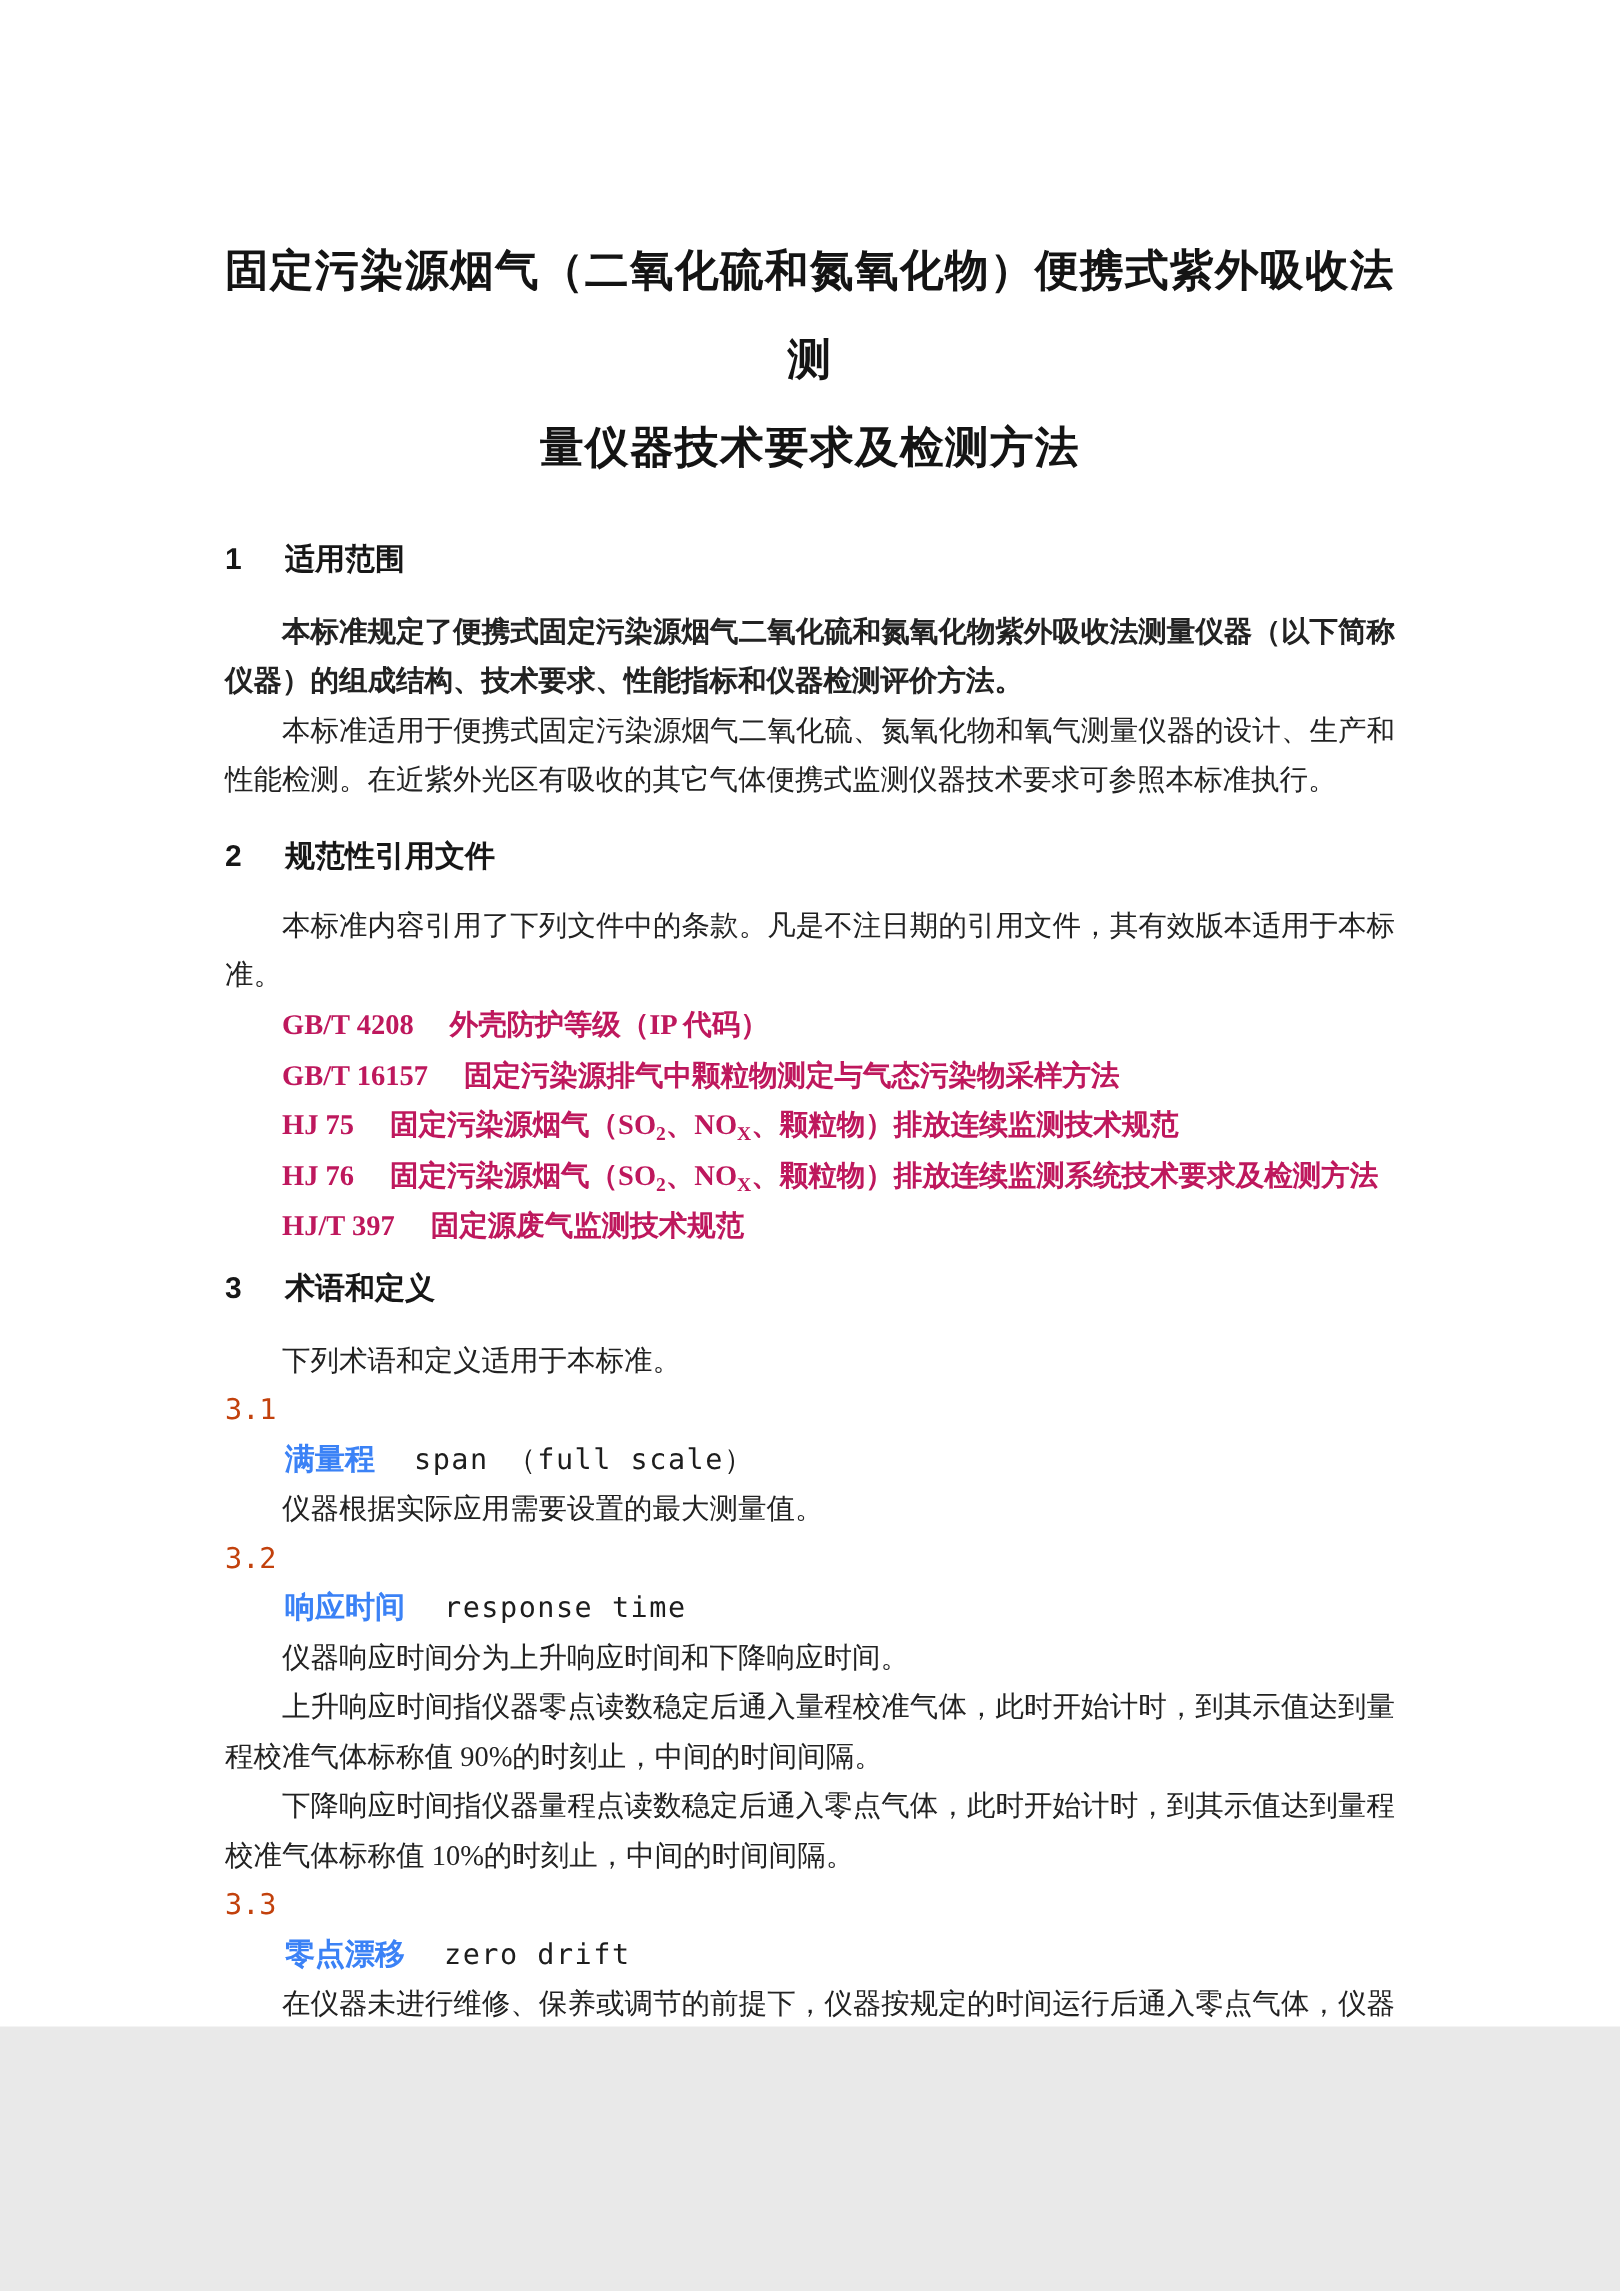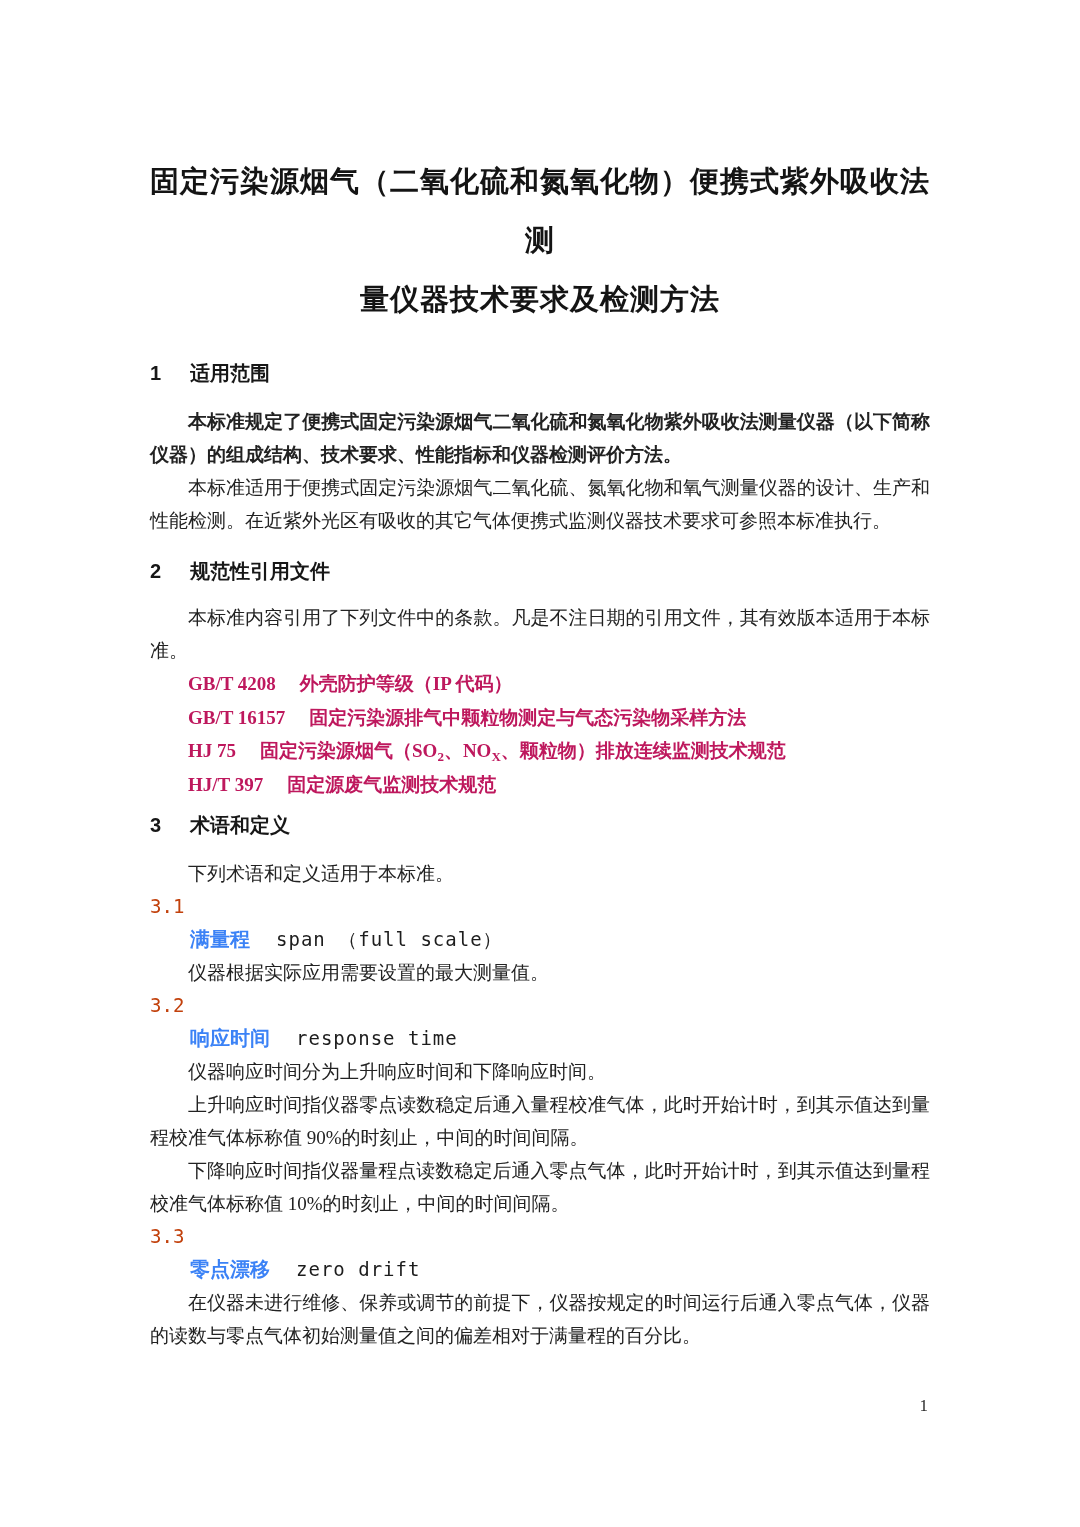--- a/index.html
+++ b/index.html
@@ -6,21 +6,21 @@
   html, body { margin: 0; padding: 0; }
   body {
     width: 1080px;
     height: 1527px;
     background: #e9e9e9;
     font-family: "Liberation Serif", "DejaVu Serif", serif;
   }
   .page {
     position: relative;
     width: 1080px;
-    height: 1527px;
+    height: 1351px;
     background: #ffffff;
     color: #1d1d1d;
     overflow: hidden;
   }
   .content {
     padding: 0 150px;
   }
   
   .doc-title {
     padding-top: 152px;
@@ -139,20 +139,21 @@
       <h2 class="sec-heading mt-sec2">
         <span class="sec-num">2</span>
         <span class="sec-title">规范性引用文件</span>
       </h2>
       <p class="para sec2-first-para">本标准内容引用了下列文件中的条款。凡是不注日期的引用文件，其有效版本适用于本标准。</p>
 
       <div class="ref-list">
         <p class="ref-item"><span class="ref-code">GB/T 4208</span><span>外壳防护等级（IP 代码）</span></p>
         <p class="ref-item"><span class="ref-code">GB/T 16157</span><span>固定污染源排气中颗粒物测定与气态污染物采样方法</span></p>
         <p class="ref-item"><span class="ref-code">HJ 75</span><span><span>固定污染源烟气（SO</span><sub>2</sub><span>、NO</span><sub>X</sub><span>、颗粒物）排放连续监测技术规范</span></span></p>
+        <p class="ref-item"><span class="ref-code">HJ 76</span><span><span>固定污染源烟气（SO</span><sub>2</sub><span>、NO</span><sub>X</sub><span>、颗粒物）排放连续监测系统技术要求及检测方法</span></span></p>
         <p class="ref-item"><span class="ref-code">HJ/T 397</span><span>固定源废气监测技术规范</span></p>
       </div>
     </section>
 
     <section>
       <h2 class="sec-heading mt-sec3">
         <span class="sec-num">3</span>
         <span class="sec-title">术语和定义</span>
       </h2>
       <p class="para sec3-first-para">下列术语和定义适用于本标准。</p>

